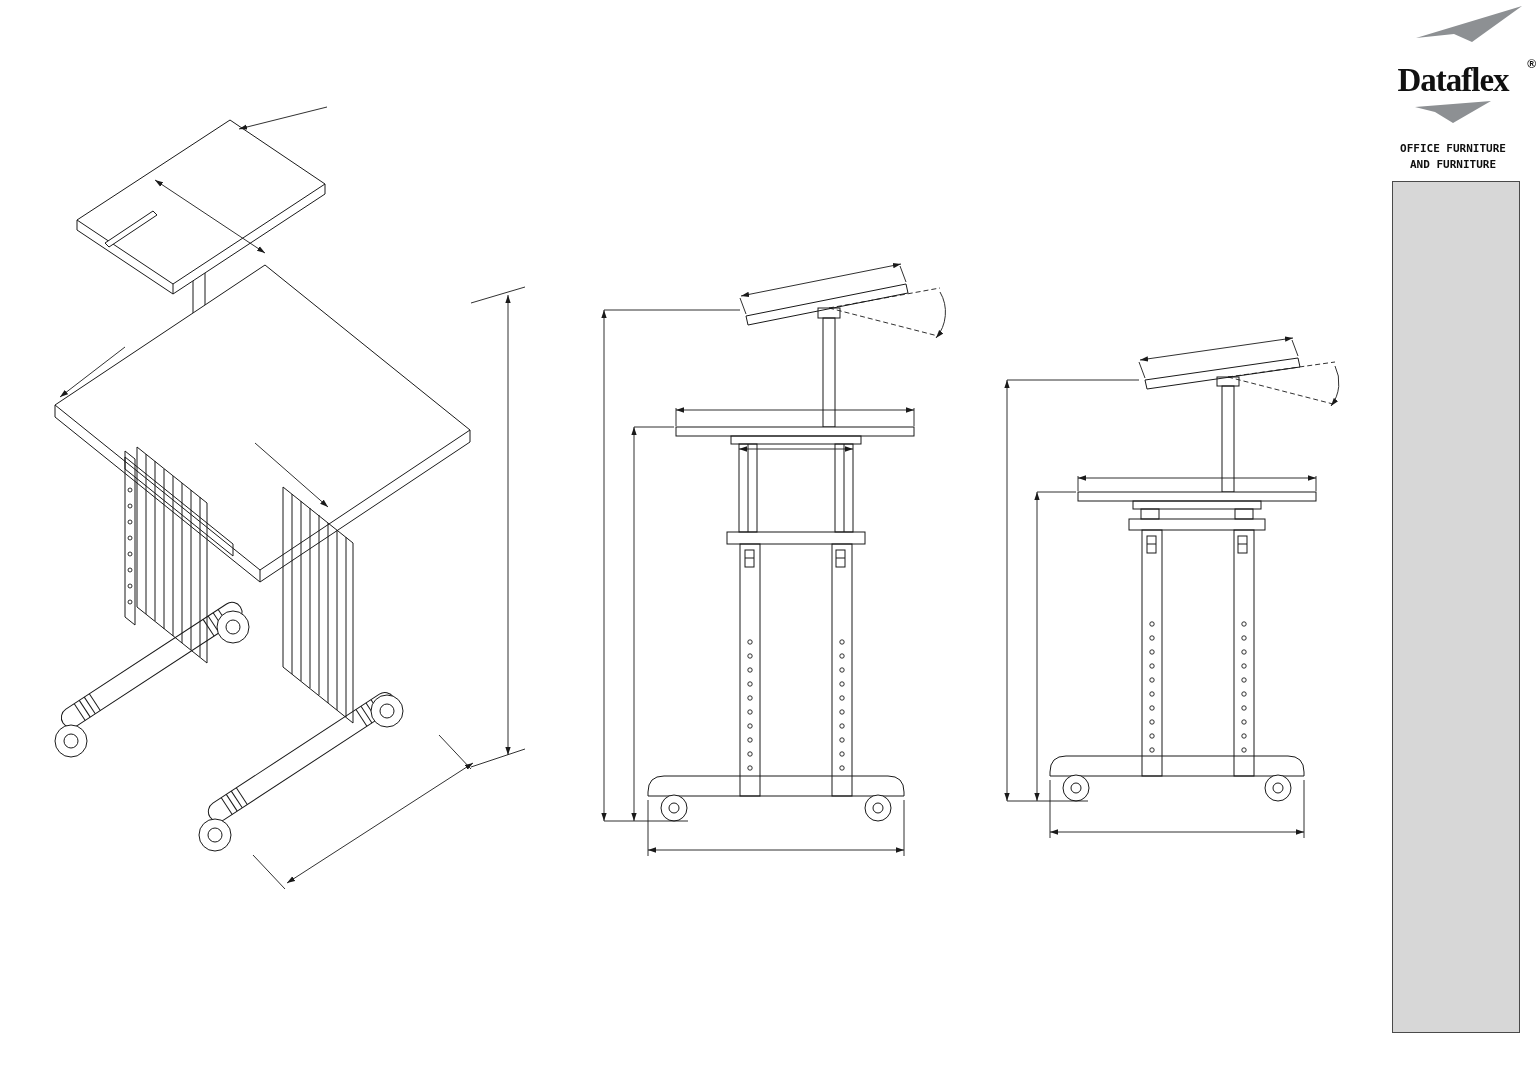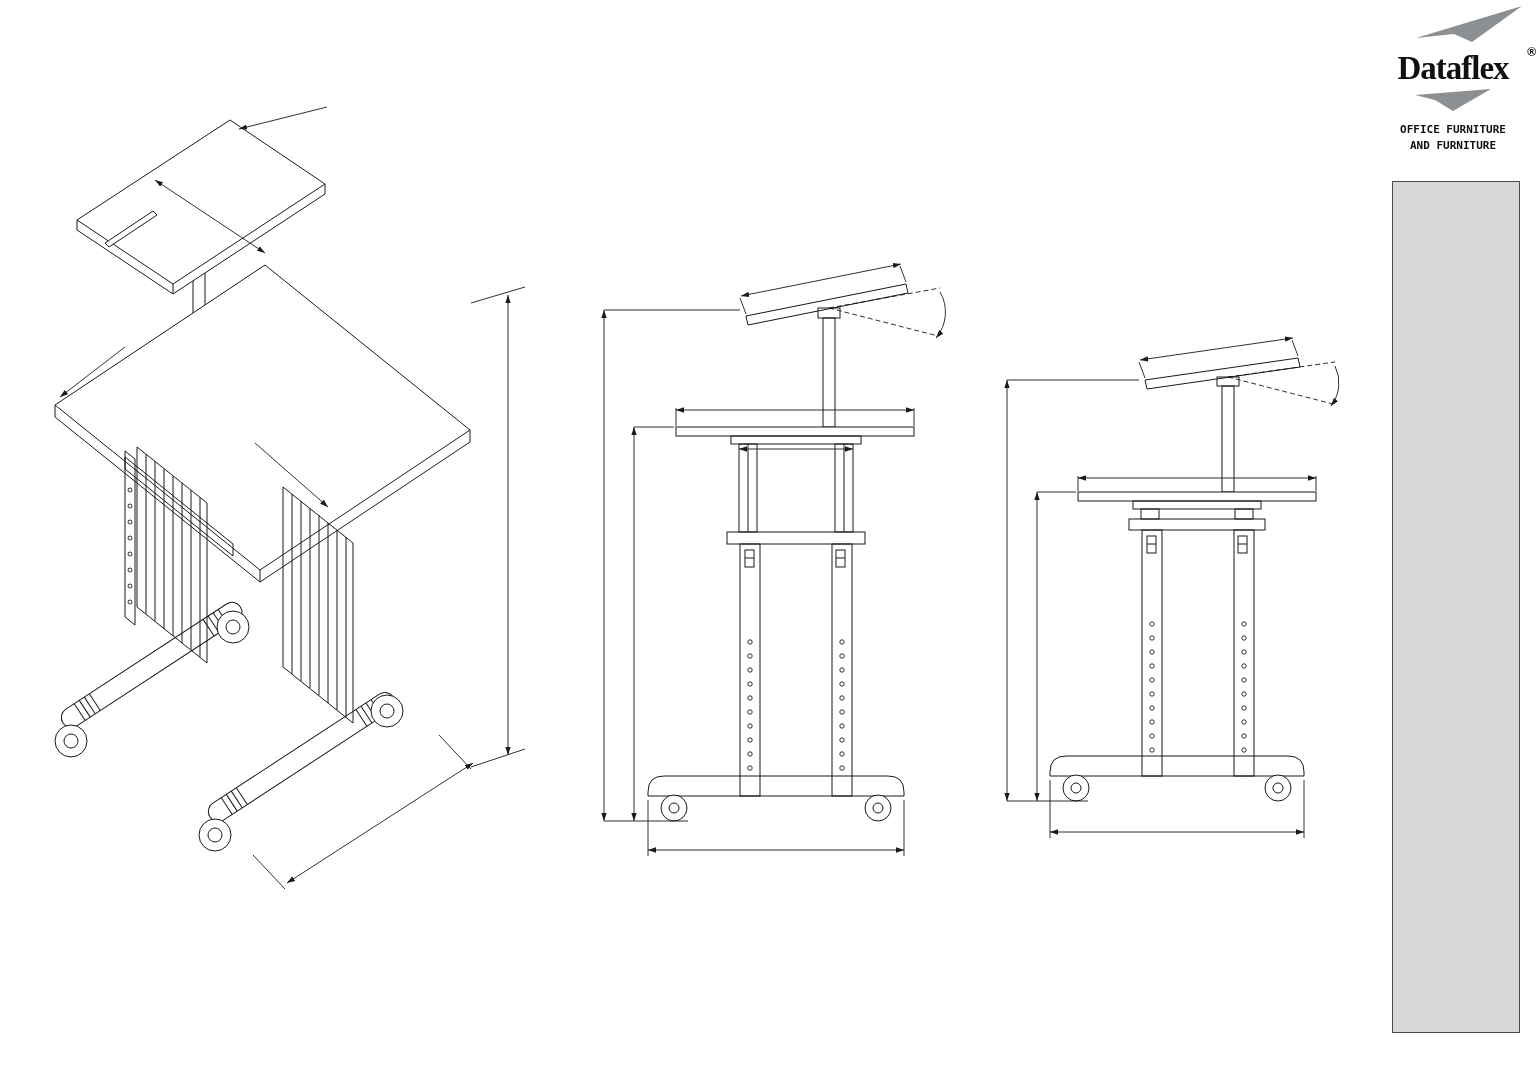--- a/index.html
+++ b/index.html
@@ -12,29 +12,29 @@
   svg.drawing{position:absolute;overflow:visible;}
   .s{stroke:#1a1a1a;stroke-width:1;fill:none;stroke-linecap:butt;}
   .sw{stroke:#1a1a1a;stroke-width:1;fill:#ffffff;}
   .d{stroke:#1a1a1a;stroke-width:0.9;fill:none;}
   .dash{stroke:#1a1a1a;stroke-width:0.9;fill:none;stroke-dasharray:5 3;}
   .hole{stroke:#1a1a1a;stroke-width:0.9;fill:none;}
 
   
   .logo-block{left:1374px;top:4px;width:158px;text-align:center;color:#101010;}
   .logo-swoosh-top{display:block;margin:0 8px 0 auto;}
-  .brand-row{position:relative;margin-top:6px;line-height:1;}
+  .brand-row{position:relative;margin-top:18px;line-height:1;}
   .brand-name{
     font-weight:700;font-size:33px;letter-spacing:-1px;color:#101010;
     font-family:"Liberation Serif", "DejaVu Serif", serif;
   }
   .reg-mark{position:absolute;top:-6px;right:-4px;font-size:12px;font-weight:700;}
   .logo-swoosh-bottom{display:block;margin:2px auto 0 auto;}
   .tagline{
-    margin-top:9px;
+    margin-top:16px;
     font-family:"DejaVu Sans Mono",monospace;
     font-weight:bold;font-size:11px;line-height:1.45;color:#101010;
   }
 
   
   .side-panel{
     left:1392px;top:181px;width:126px;height:850px;
     background:#d7d7d7;border:1px solid #4a4a4a;
   }
 </style>

